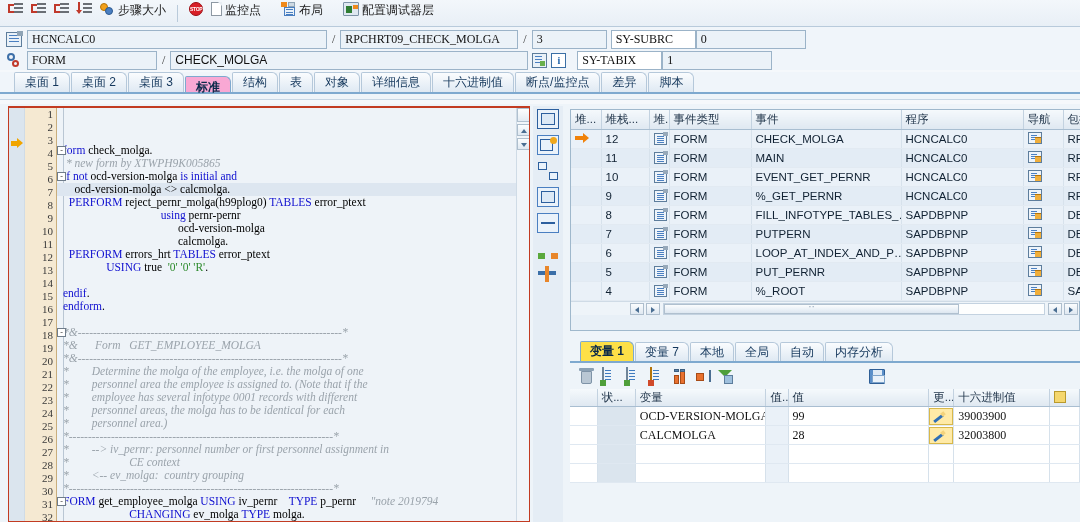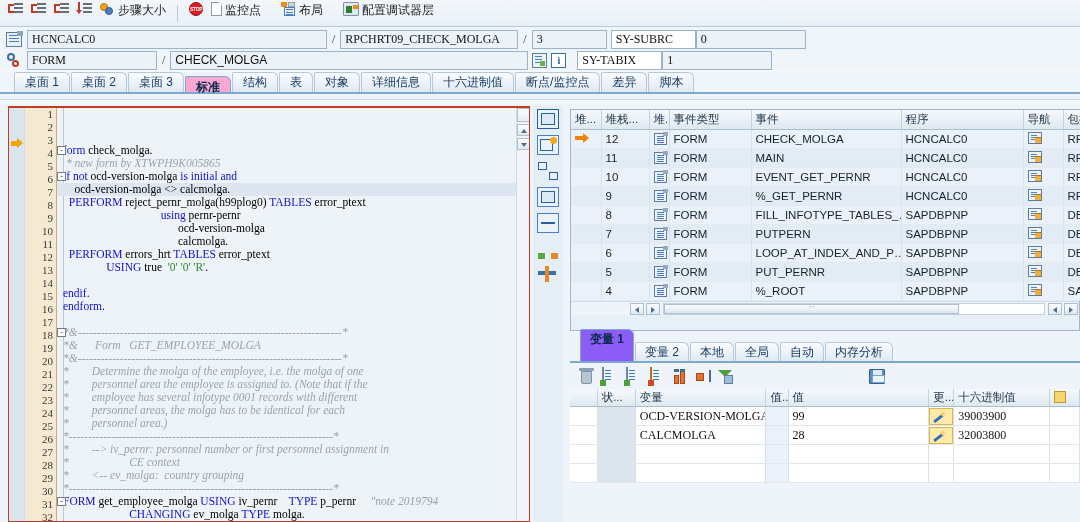--- a/index.html
+++ b/index.html
@@ -168,21 +168,21 @@
   .trough{ flex:1; height:12px; background:#fdfefe; border:1px solid #c3d2e0; margin:0 2px; position:relative;}
   .hthumb{ position:absolute; left:0; top:0; height:10px; background:linear-gradient(#fbfdfe,#dde7f1); border:1px solid #b0c0cf;}
   .hthumb:after{content:"··";position:absolute;left:50%;top:-4px;transform:translateX(-50%);color:#8ea2b5;font-size:10px;}
 
   
   .vars{ left:5px; top:238px; right:0px; bottom:0; background:#eef4f9; border:none;}
   .vtabs{ display:flex; align-items:flex-end; height:21px; padding-left:10px; border-bottom:2px solid #7ea9cf;}
   .vtab{ height:19px; line-height:18px; padding:0 9px; font-size:12px; color:#14375c;
      background:linear-gradient(#fafcfe,#dfe9f3); border:1px solid #b5c8da; border-bottom:none;
      border-radius:2px 6px 0 0; margin-right:1px; white-space:nowrap;}
-  .vtab.active{ background:#8b5cf6; font-weight:bold; color:#0a2a4a; border-color:#7ea9cf; height:32px; line-height:19px;}
+  .vtab.active{ background:#fde047; font-weight:bold; color:#0a2a4a; border-color:#7ea9cf; height:20px; line-height:19px;}
   .vtoolbar{ height:26px; display:flex; align-items:center; gap:7px; padding:0 0 0 8px; background:#eef4f9; }
   .vt-ic{ width:17px; height:17px; position:relative; }
   .ic-trash{ }
   .ic-trash .lid{position:absolute;left:1px;top:0;width:15px;height:3px;background:#8aa0b4;border-radius:1px;}
   .ic-trash .bd{position:absolute;left:3px;top:3px;width:11px;height:13px;background:#b9c7d4;border:1px solid #7e93a7;border-radius:0 0 2px 2px;}
   .ic-sheet{position:relative;width:14px;height:15px;background:#fff;border:1px solid #6f8599;}
   .ic-sheet:before{content:"";position:absolute;left:2px;top:2px;width:6px;height:1px;background:#3f7bbf;box-shadow:0 3px 0 #3f7bbf,0 6px 0 #3f7bbf,0 9px 0 #3f7bbf;}
   .ic-sheet .bdg{position:absolute;right:-3px;bottom:-1px;width:6px;height:6px;background:#4f9f3a;}
   .ic-sheet .bdg.red{background:#d04a2a;}
   .ic-cols{position:relative;width:15px;height:15px;}
@@ -556,21 +556,21 @@
             </div>
           <div class="arrbtn rt">
               <i></i>
             </div>
         </div>
       </div>
 
       <div class="vars" style="position:absolute;">
         <div class="vtabs">
           <div class="vtab active">变量 1</div>
-          <div class="vtab">变量 2</div>
+          <div class="vtab">变量 7</div>
           <div class="vtab">本地</div>
           <div class="vtab">全局</div>
           <div class="vtab">自动</div>
           <div class="vtab">内存分析</div>
         </div>
 
         <div class="vtoolbar">
           <span class="vt-ic ic-trash">
               <span class="lid"></span>
               <span class="bd"></span>

